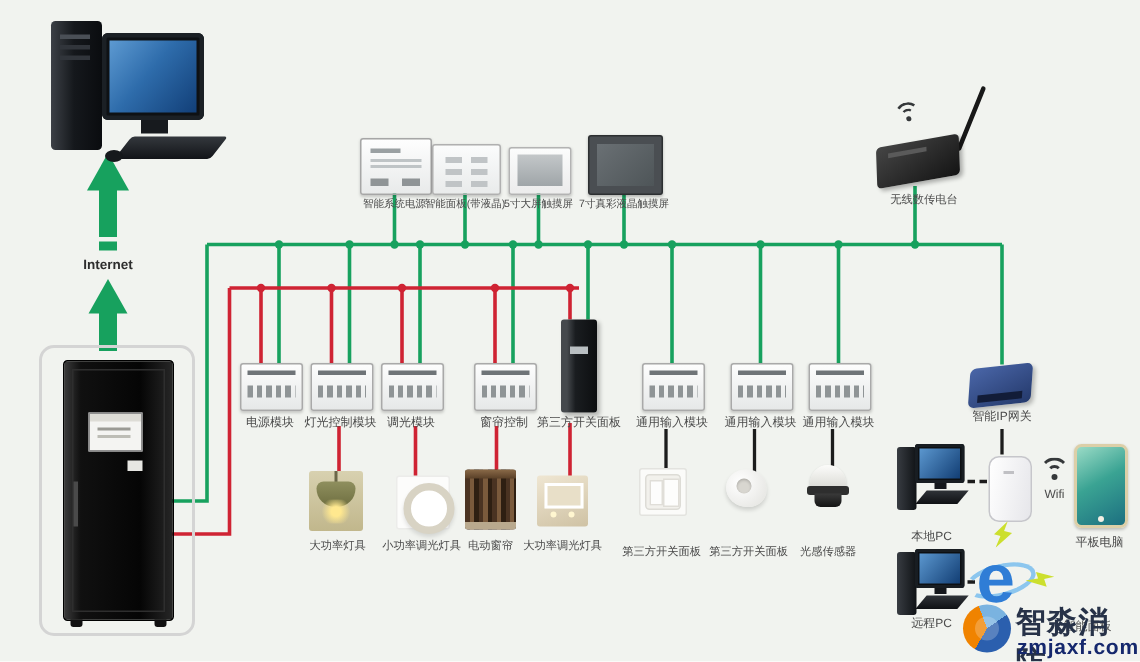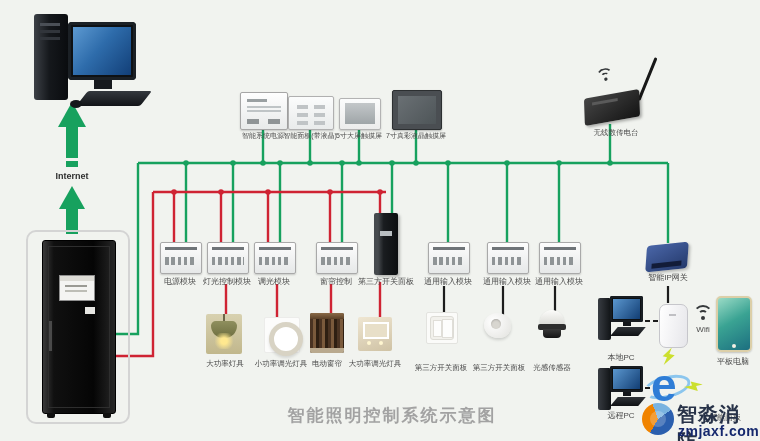--- a/index.html
+++ b/index.html
@@ -376,18 +376,17 @@
     </div>
   <div class="bolt" style="left:662px;top:347px;transform:rotate(14deg)"></div>
   <div class="bolt" style="left:687px;top:377px;transform:rotate(72deg)"></div>
 
   <div class="lbl" style="left:621px;top:352px">本地PC</div>
   <div class="lbl" style="left:703px;top:325px">Wifi</div>
   <div class="lbl" style="left:733px;top:356px">平板电脑</div>
   <div class="lbl" style="left:621px;top:410px">远程PC</div>
   <div class="lbl" style="left:725px;top:412px">智能面板</div>
 
-  <div class="title">智能照明控制系统示意图</div>
   <div class="wmlogo"></div>
   <div class="wmname">智淼消防</div>
   <div class="wmsite">zmjaxf.com</div>
 
 </div>
 
 </body></html>

